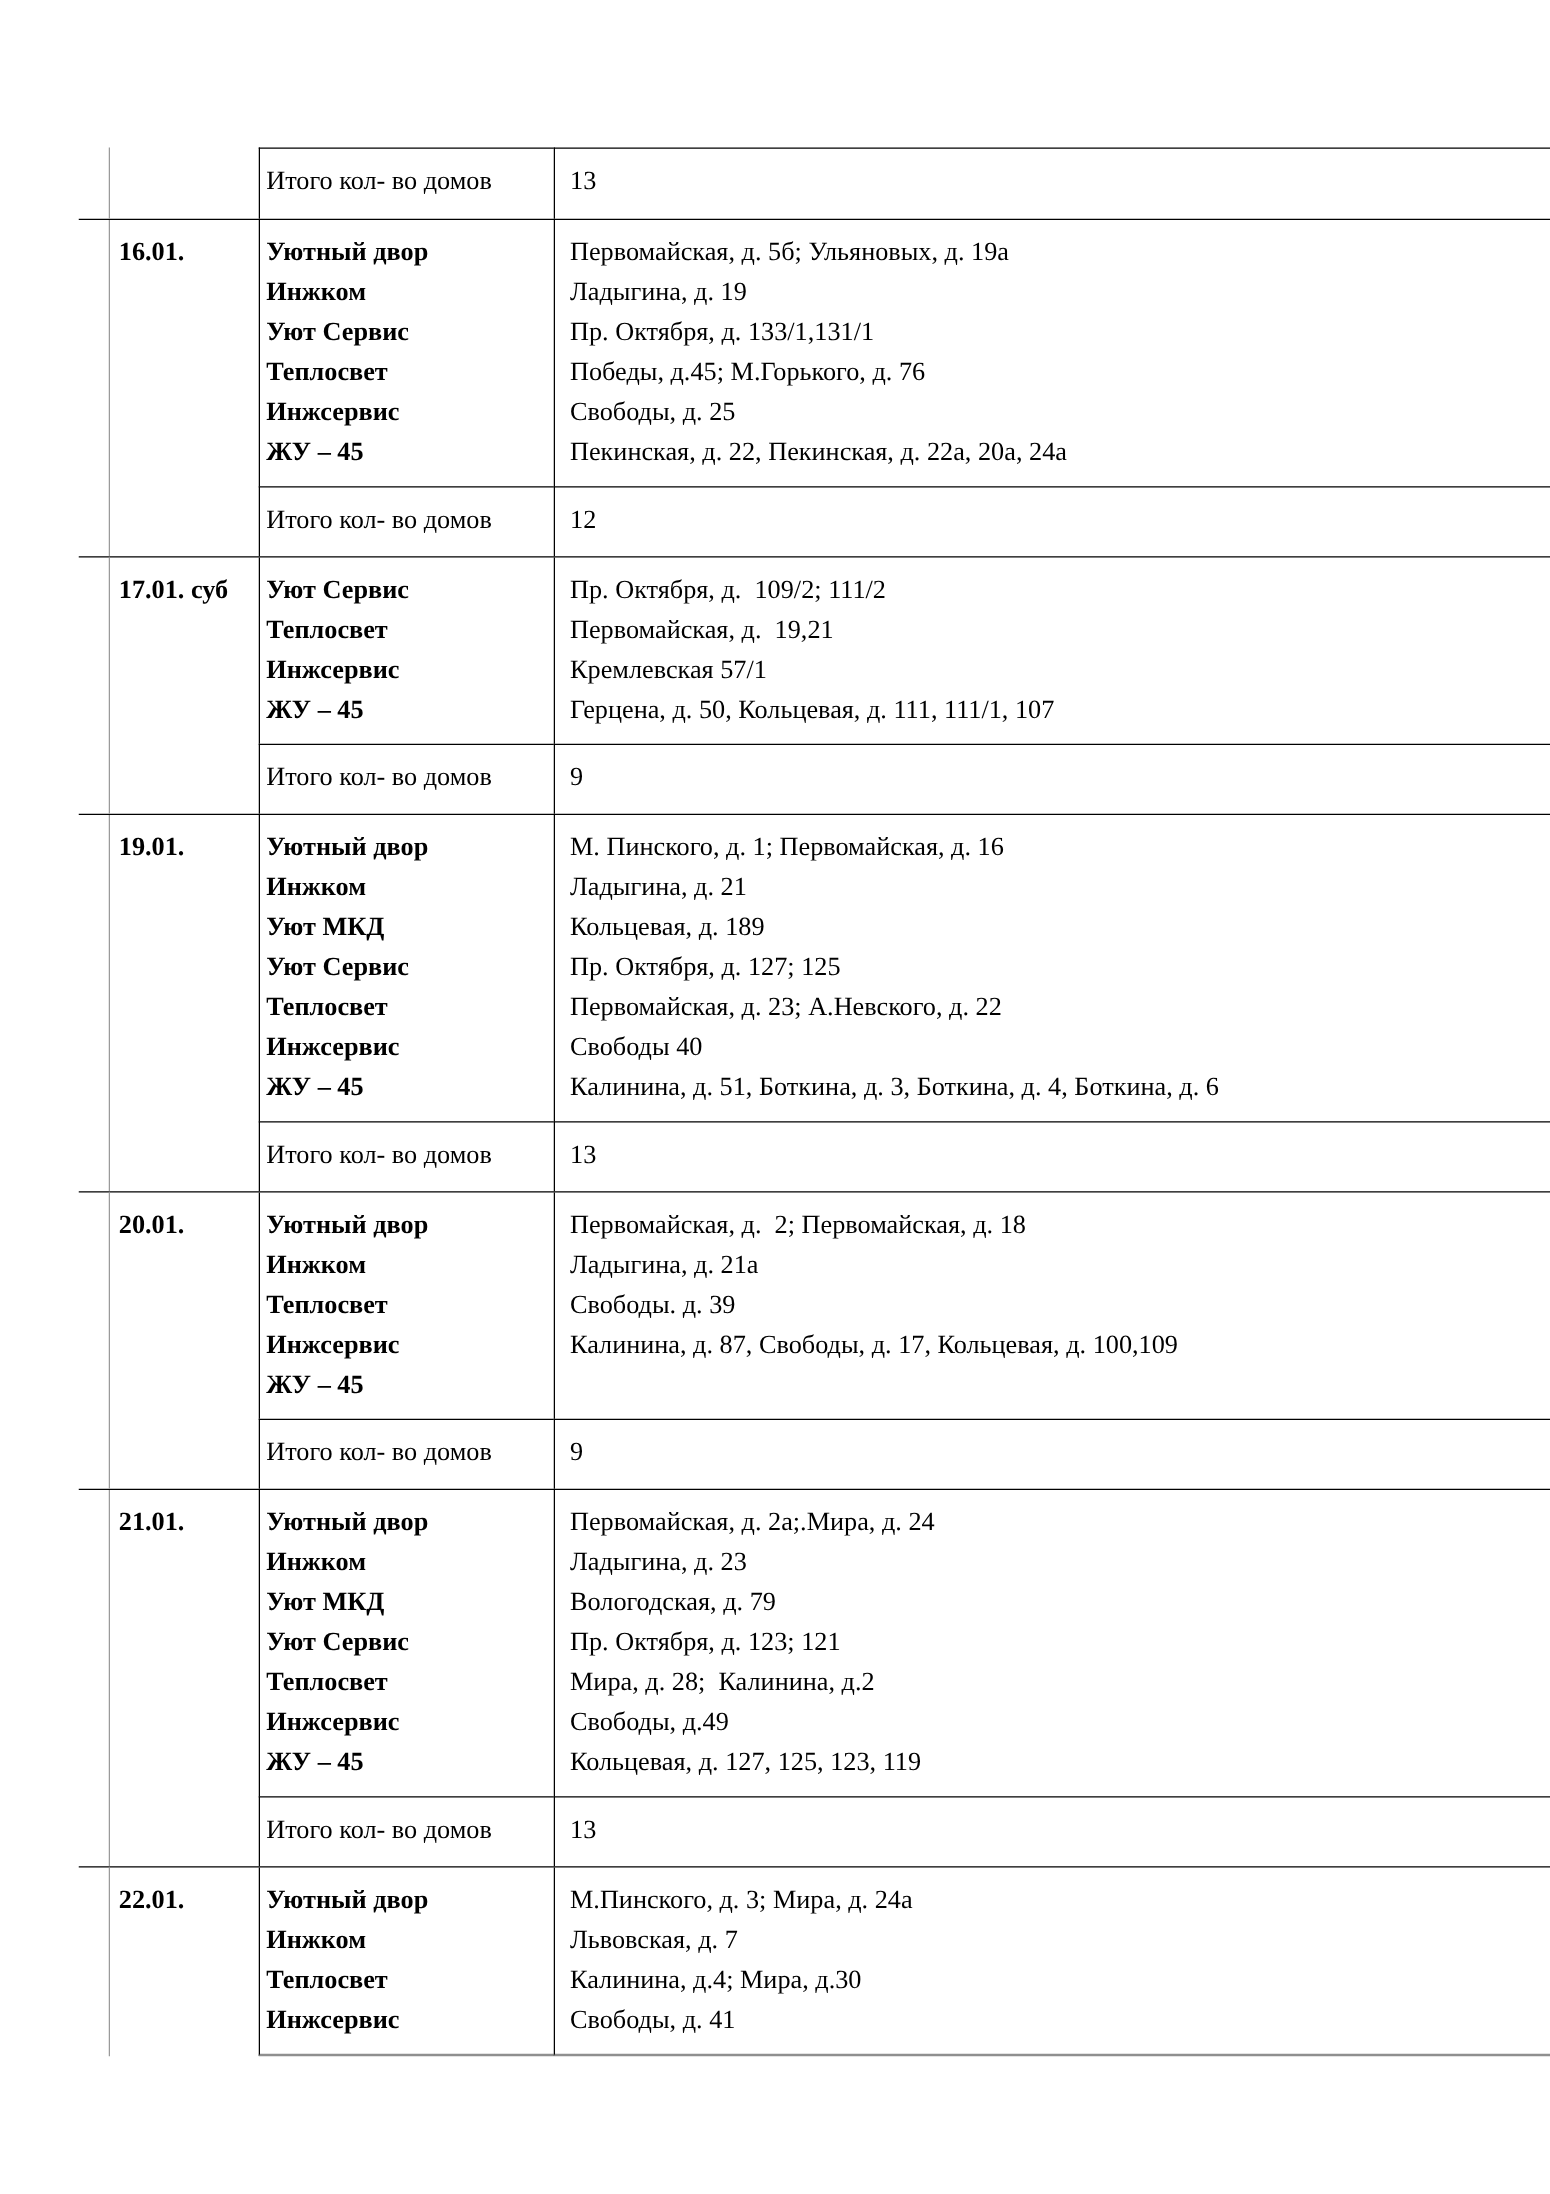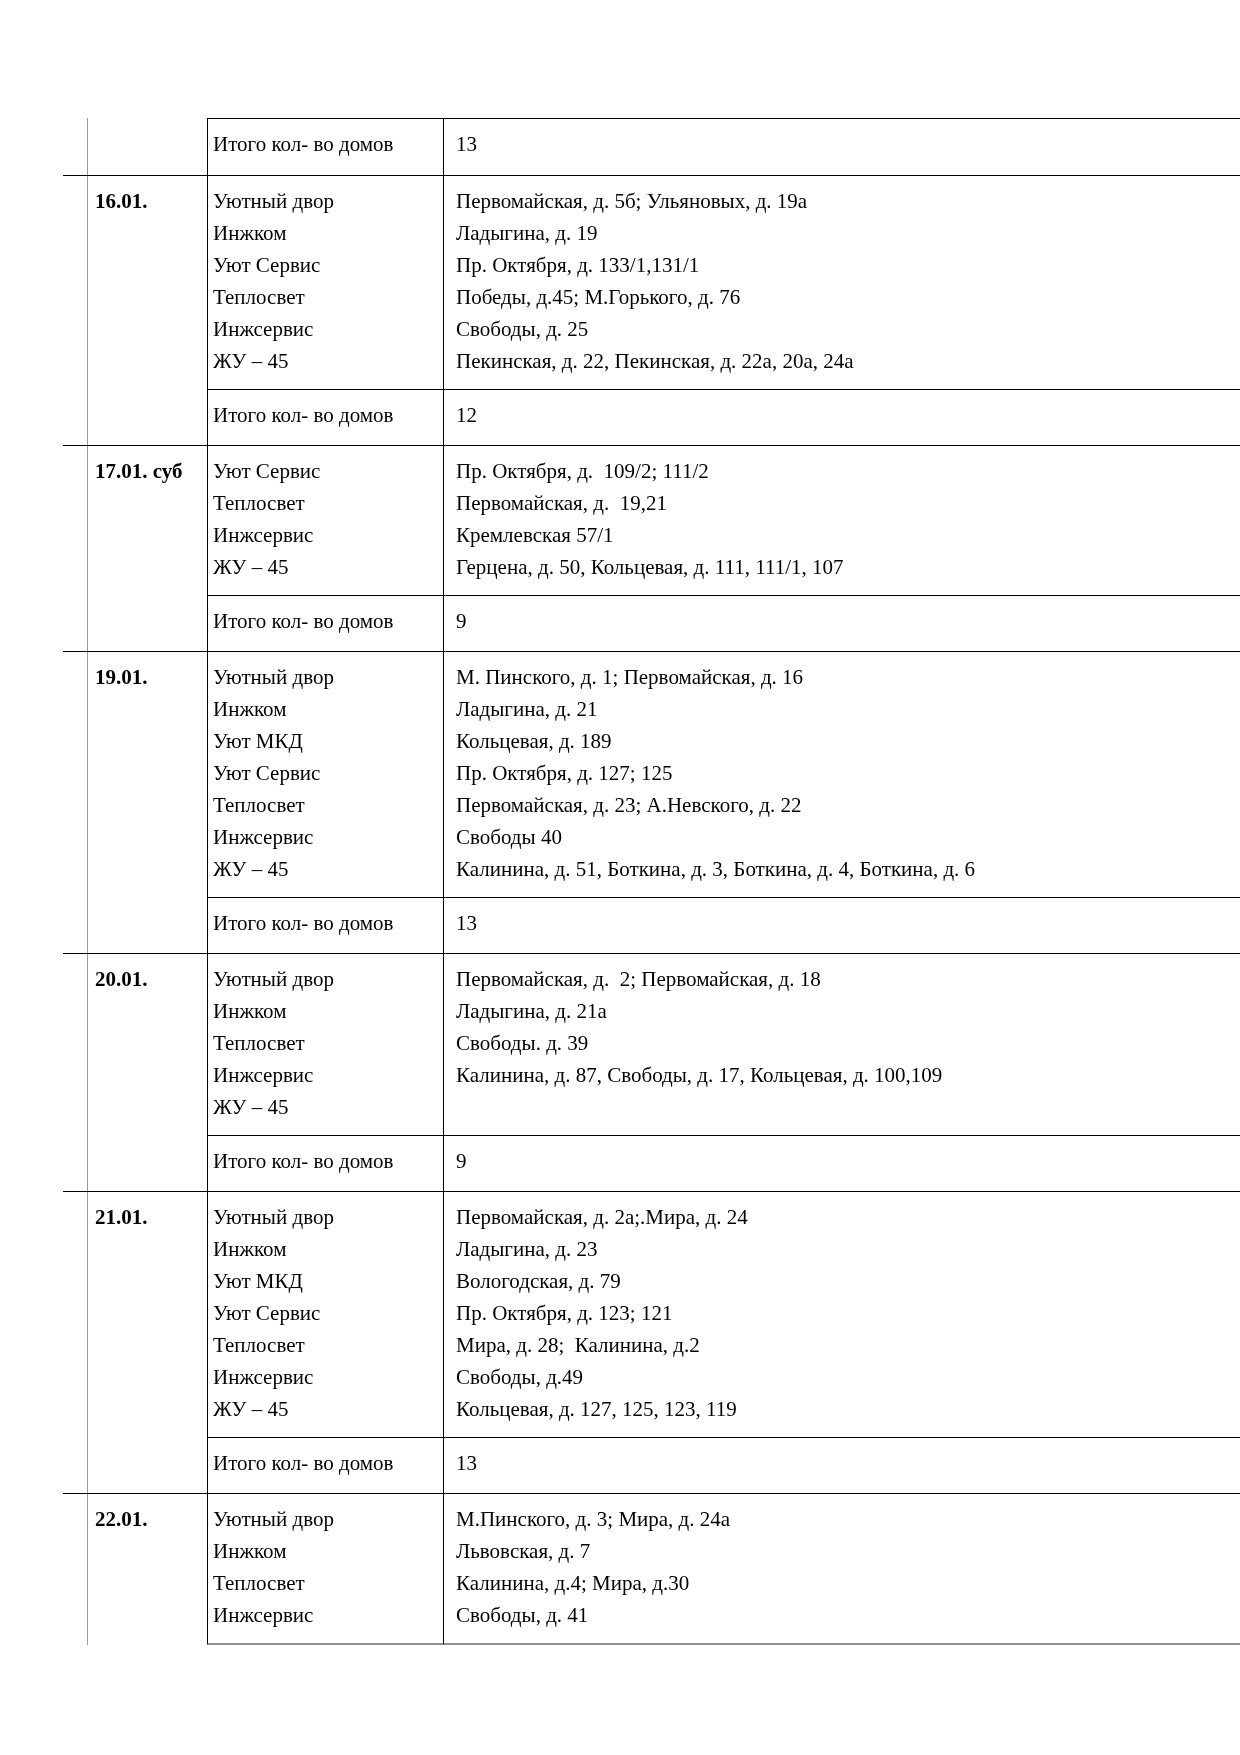--- a/index.html
+++ b/index.html
@@ -43,20 +43,21 @@
     margin-left: 24px;
   }
   .block.carry .date, .block.cut .date { grid-row: 1; }
 
   
   .companies {
     grid-column: 2;
     grid-row: 1;
     border-left: 1.5px solid #000000;
     padding: 9px 4px 12px 5px;
+    font-weight: bold;
   }
   
   .addresses {
     grid-column: 3;
     grid-row: 1;
     border-left: 1.5px solid #000000;
     padding: 9px 16px 12px 12px;
   }
 
   

